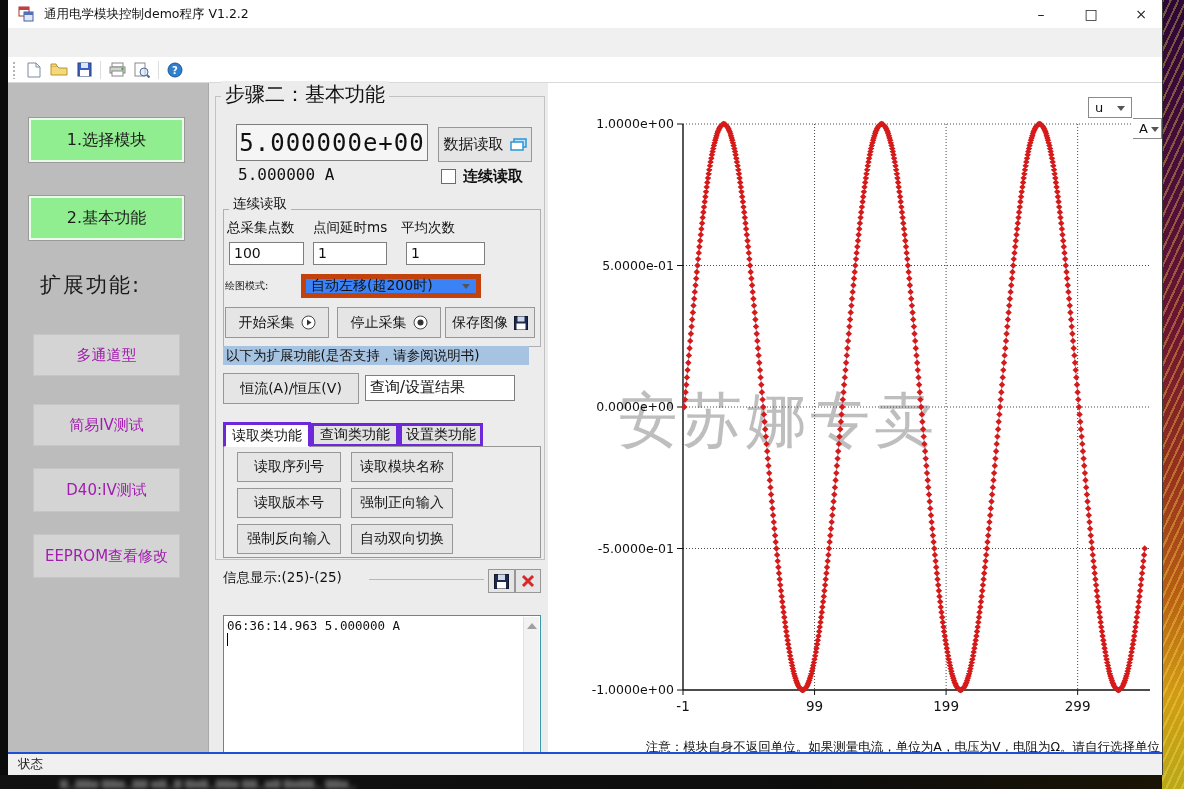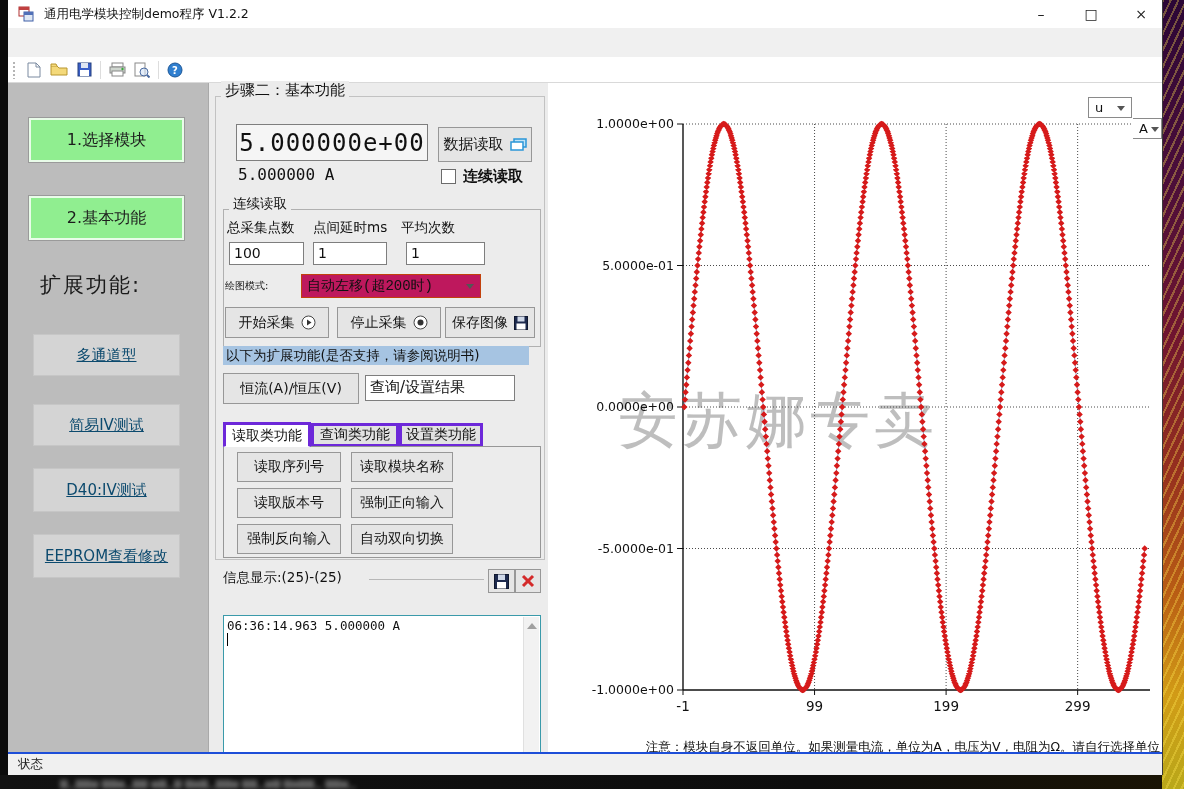--- a/index.html
+++ b/index.html
@@ -24,31 +24,31 @@
   .menu-item{padding:0 11px;line-height:29px;}
   .toolbar{left:0;top:57px;width:100%;height:26px;background:#fff;border-bottom:1px solid #d9d9d9;display:flex;align-items:center;gap:7px;padding-left:4px;box-sizing:border-box;}
   .grip{width:4px;height:18px;background-image:radial-gradient(circle,#b5b5b5 1px,transparent 1.2px);background-size:4px 4px;margin-right:2px;}
   .tool-ic{width:18px;height:18px;display:flex;align-items:center;justify-content:center;}
   .tb-sep{width:1px;height:18px;background:#ddd;}
   
   .main{left:0;top:83px;width:1154px;height:669px;background:#bcbcbc;}
   .sidebar{left:0;top:0;width:198px;height:100%;background:#bcbcbc;}
   .btn-green{background:#90ee90;border:1px solid #9a9a9a;box-shadow:inset 0 0 0 2px rgba(255,255,255,.8);
     display:flex;align-items:center;justify-content:center;font-size:16px;color:#1c1c1c;}
-  .btn-gray{background:#d4d4d4;border:1px solid #c6c6c6;display:flex;align-items:center;justify-content:center;font-size:15px;color:#0c4a6e;text-decoration:underline;}
+  .btn-gray{background:#d4d4d4;border:1px solid #c6c6c6;display:flex;align-items:center;justify-content:center;font-size:15px;color:#a21caf;}
   .ext-label{font-size:21px;color:#1a1a1a;letter-spacing:2px;}
   
   .panel{left:200px;top:0;width:340px;height:100%;background:#ececec;border-left:1px solid #a9a9a9;}
   .gbox{border:1px solid #b7b7b7;background:transparent;}
   .gbox-label{position:absolute;background:#ececec;padding:0 4px;font-size:13.5px;}
   .display-box{background:#f5f5f5;border:1px solid #7e7e7e;display:flex;align-items:center;justify-content:center;
     font-family:"DejaVu Sans Mono","Liberation Mono",monospace;font-size:24px;letter-spacing:1px;}
   .btn{background:#e5e5e5;border:1px solid #979797;display:flex;align-items:center;justify-content:center;gap:6px;font-size:14px;color:#141414;}
   .input{background:#fff;border:1px solid #7e7e7e;font-size:14px;padding:2px 4px;box-sizing:border-box;font-family:"DejaVu Sans","Liberation Sans",sans-serif;}
-  .select{background:#be185d;border:1px solid #c2410c;display:flex;align-items:center;font-size:14px;padding-left:5px;box-sizing:border-box;position:relative;font-family:Liberation Mono, monospace;}
+  .select{background:#3b82f6;border:5px solid #c2410c;display:flex;align-items:center;font-size:14px;padding-left:5px;box-sizing:border-box;position:relative;}
   .chev{width:0;height:0;border-left:4px solid transparent;border-right:4px solid transparent;border-top:5px solid #555;position:absolute;right:6px;top:50%;margin-top:-2px;}
   .lbl{font-size:13.5px;white-space:nowrap;}
   .banner{background:#a6c4e2;font-size:13.5px;line-height:19px;padding-left:3px;white-space:nowrap;}
   .tab{display:flex;align-items:center;justify-content:center;font-size:14px;border:3px solid #6d28d9;box-sizing:border-box;}
   .tab.sel{background:#fff;border-bottom:1px solid #fff;z-index:2;}
   .tab.unsel{background:#e2e2e2;}
   .tabpanel{border:1px solid #979797;background:#ececec;}
   .log{background:#fff;border:1px solid #3a9aaa;font-family:"DejaVu Sans Mono","Liberation Mono",monospace;font-size:12.5px;padding:2px 3px;box-sizing:border-box;position:relative;}
   .sb-track{position:absolute;right:1px;top:1px;bottom:1px;width:15px;background:#f2f2f2;border-left:1px solid #e0e0e0;}
   .sb-up,.sb-dn{position:absolute;left:3px;width:0;height:0;border-left:5px solid transparent;border-right:5px solid transparent;}
@@ -143,21 +143,21 @@
       <div class="abs ext-label" style="left:32px;top:188px">扩展功能:</div>
       <div class="abs btn-gray" style="left:25px;top:251px;width:145px;height:40px">多通道型</div>
       <div class="abs btn-gray" style="left:25px;top:321px;width:145px;height:40px">简易IV测试</div>
       <div class="abs btn-gray" style="left:25px;top:385px;width:145px;height:42px">D40:IV测试</div>
       <div class="abs btn-gray" style="left:25px;top:451px;width:145px;height:42px">EEPROM查看修改</div>
     </div>
 
     <div class="abs panel">
 
       <div class="abs gbox" style="left:6px;top:13px;width:328px;height:462px;border-color:#c2c2c2"></div>
-      <div class="gbox-label" style="left:12px;top:-2px;font-size:15px">步骤二：基本功能</div>
+      <div class="gbox-label" style="left:12px;top:-2px;font-size:20px">步骤二：基本功能</div>
 
       <div class="abs display-box" style="left:27px;top:41px;width:190px;height:35px">5.000000e+00</div>
       <div class="abs btn" style="left:229px;top:44px;width:92px;height:33px;font-size:15px">
         <span>数据读取</span>
         <svg width="17" height="14">
             <rect x="4" y="1" width="12" height="8" fill="#bfe3f7" stroke="#2b96d8" stroke-width="1.5"></rect>
             <rect x="1" y="4" width="12" height="8" fill="#fff" stroke="#2b96d8" stroke-width="1.5"></rect>
           </svg>
       </div>
       <div class="abs" style="left:29px;top:82px;font-size:16px;font-family:'DejaVu Sans Mono','Liberation Mono',monospace">5.000000 A</div>

